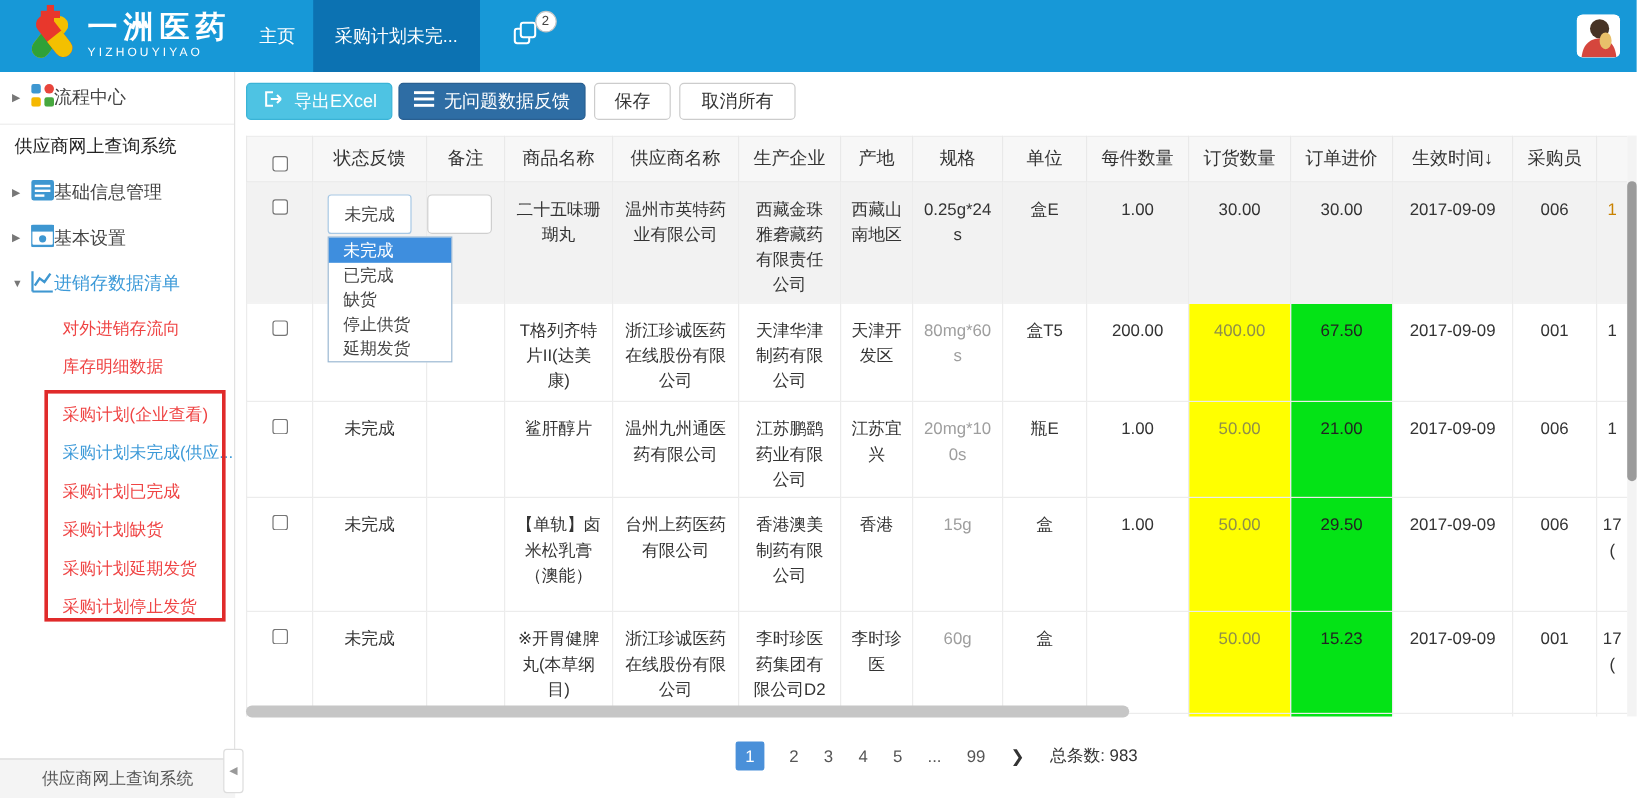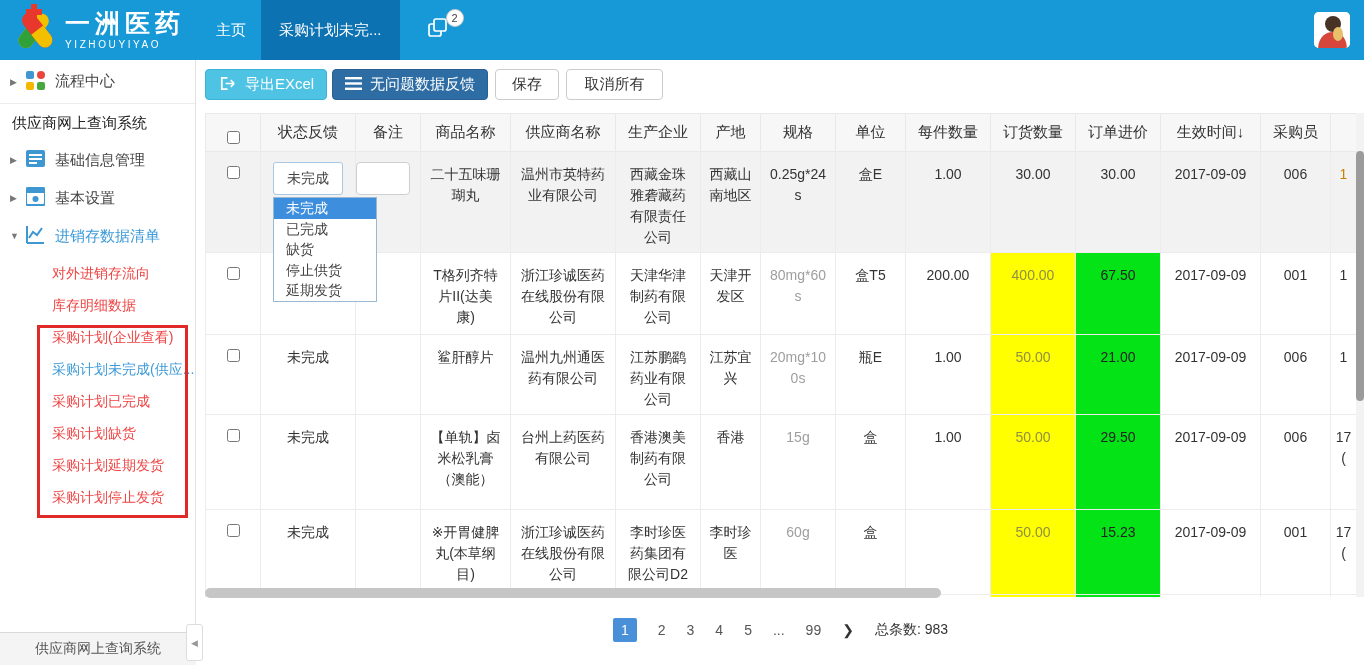--- a/index.html
+++ b/index.html
@@ -1,40 +1,40 @@
 <!DOCTYPE html>
 <html><head>
 <meta charset="utf-8">
 <style>
 *{margin:0;padding:0;box-sizing:border-box}
 html,body{width:1364px;height:665px;overflow:hidden;background:#fff;
   font-family:"Liberation Sans","DejaVu Sans",sans-serif;position:relative}
 
 .topbar{position:absolute;left:0;top:0;width:1364px;height:60px;background:#1798D7;display:flex;align-items:stretch}
-.brand{width:196px;display:flex;align-items:center;gap:7px;padding-left:12px}
+.brand{width:196px;display:flex;align-items:center;gap:7px;padding-left:20px}
 .brand-text .t1{color:#fff;font-size:25px;font-weight:bold;letter-spacing:5px;line-height:1;white-space:nowrap}
 .brand-text .t2{color:#fff;font-size:10px;letter-spacing:2.6px;margin-top:3px;white-space:nowrap}
 .tab{display:flex;align-items:center;padding:0 15px;color:#fff;font-size:15px;cursor:pointer;white-space:nowrap}
 .tab.first{margin-left:5px}
 .tab.active{background:#0C72B2;padding:8px 18px}
 .tab-windows{display:flex;align-items:center;padding:0 26px;position:relative;cursor:pointer}
 .badge{position:absolute;top:9px;right:12px;min-width:18px;height:18px;background:#fff;border:1px solid #c6c6c6;border-radius:50%;font-size:11px;color:#444;display:flex;align-items:center;justify-content:center}
 .avatar{margin-left:auto;margin-right:14px;align-self:center;width:36px;height:36px;background:#fff;border-radius:5px;overflow:hidden}
 
 .sidebar{position:absolute;left:0;top:60px;width:196px;height:572px;background:#fff;border-right:1px solid #E2E2E2}
 .side-item{position:absolute;left:0;width:195px;display:flex;align-items:center;padding-left:10px;font-size:15px;color:#444;cursor:pointer}
 .side-item .caret{width:16px;color:#777;font-size:9px}
-.side-item .lbl{margin-left:10px;white-space:nowrap}
+.side-item .lbl{white-space:nowrap}
 .side-item.active-group .lbl{color:#3D9AD8}
 .divider{position:absolute;left:0;top:43px;width:195px;border-bottom:1px solid #EDEDED}
 .section-title{position:absolute;left:12px;top:48px;height:30px;line-height:30px;font-size:15px;color:#222;white-space:nowrap}
 .sub-list{position:absolute;left:0;top:197px;width:195px}
 .sub-item{height:32px;line-height:32px;padding-left:52px;font-size:14px;color:#ef4444;cursor:pointer;white-space:nowrap;overflow:hidden}
 .sub-item.active{color:#3D9AD8}
-.sub-item:nth-child(3){}
+.sub-item:nth-child(3){margin-top:8px}
 .red-box{position:absolute;left:37px;top:265px;width:151px;height:193px;border:3px solid #E02A2A;pointer-events:none}
 .side-footer{position:absolute;left:0;top:632px;width:196px;height:33px;background:#F4F4F4;border-top:1px solid #D9D9D9;display:flex;align-items:center;justify-content:center;font-size:14px;color:#555}
 .collapse-handle{position:absolute;left:186px;top:624px;width:17px;height:37px;background:#fff;border:1px solid #DDD;border-radius:3px;display:flex;align-items:center;justify-content:center;color:#999;font-size:9px;cursor:pointer;z-index:3}
 
 .btn{position:absolute;top:69px;height:31px;border-radius:4px;font-size:15px;display:flex;align-items:center;justify-content:center;gap:8px;cursor:pointer}
 .btn-export{left:205px;width:122px;background:#4EC3E3;border:1px solid #3AB3D6;color:#fff}
 .btn-feedback{left:332px;width:156px;background:#2E6DA4;border:1px solid #295F91;color:#fff}
 .btn-plain{background:#fff;border:1px solid #CCC;color:#333}
 .btn-save{left:495px;width:64px}
 .btn-cancel{left:566px;width:97px}

